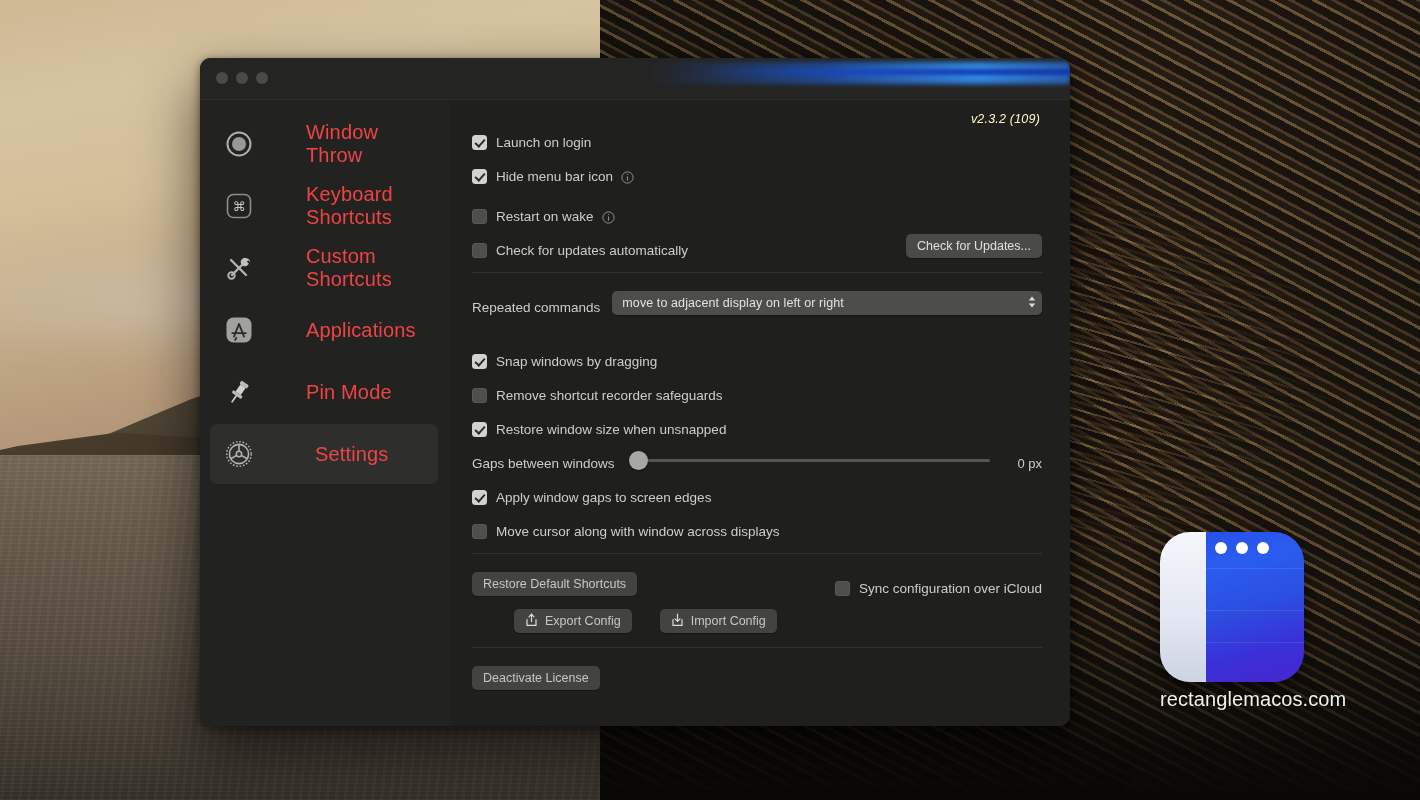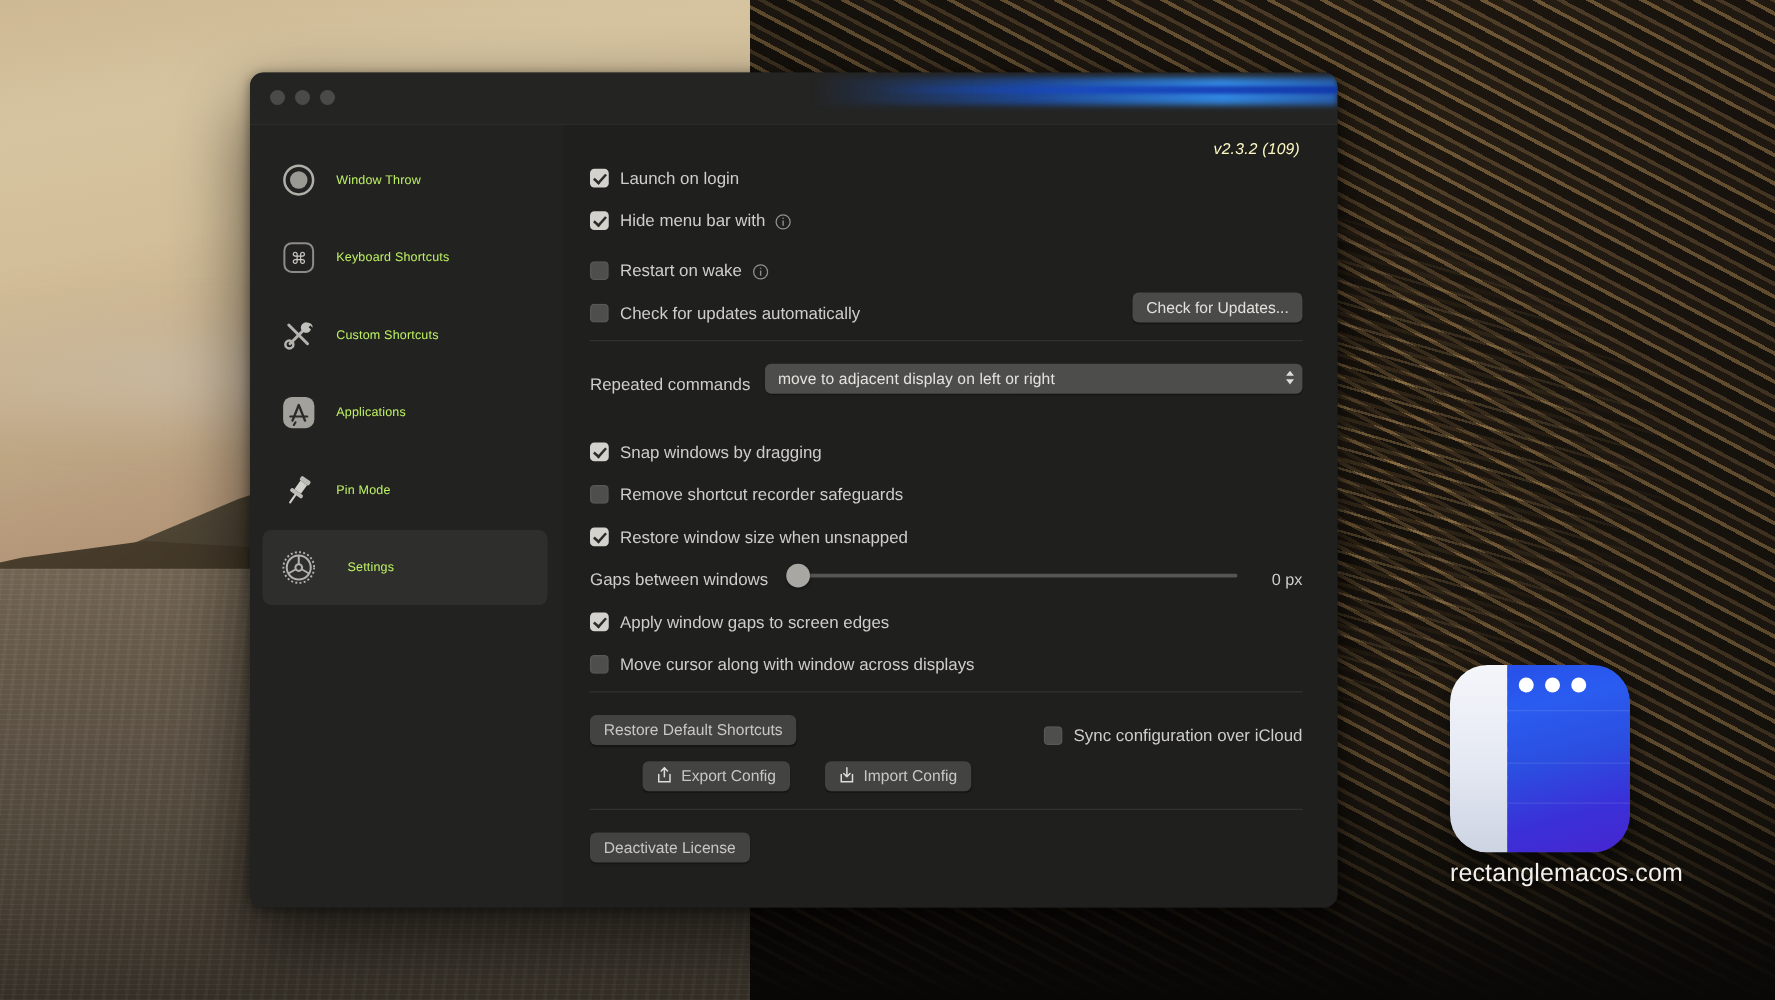--- a/index.html
+++ b/index.html
@@ -122,21 +122,21 @@
     padding:14px 12px 0 10px;
     display:flex; flex-direction:column; gap:2px;
   }
   .nav-item {
     display:flex; align-items:center; gap:15px;
     height:60px; padding:0 14px;
     border-radius:7px;
     cursor:default;
   }
   .nav-item.active { background:rgba(255,255,255,.055);gap:24px; }
-  .nav-label { font-size:10px; color:#bef264; letter-spacing:.15px; }
+  .nav-label { font-size:20px; color:#ef4444; letter-spacing:.15px;margin-left:37px; }
   .nav-ico { width:30px; height:30px; flex:none; display:flex; align-items:center; justify-content:center; }
   .nav-ico svg { display:block; }
 
   
   #content {
     flex:1; min-width:0;
     background:#1f1f1e;
     padding:22px 28px 0 22px;
     position:relative;
     font-size:13.5px; color:#cfcdc9;
@@ -342,21 +342,21 @@
 
       <div class="version">v2.3.2 (109)</div>
 
       <div class="row">
         <span class="cb on"></span>
         <span class="cb-label">Launch on login</span>
       </div>
 
       <div class="row gap-t">
         <span class="cb on"></span>
-        <span class="cb-label">Hide menu bar with</span>
+        <span class="cb-label">Hide menu bar icon</span>
         <span class="info-ico">
           <svg width="13" height="13" viewBox="0 0 13 13">
             <circle cx="6.5" cy="6.5" r="5.6" fill="none" stroke="#cfcdc9" stroke-width="1"></circle>
             <line x1="6.5" y1="3.1" x2="6.5" y2="3.9" stroke="#cfcdc9" stroke-width="1.3"></line>
             <line x1="6.5" y1="5.4" x2="6.5" y2="9.6" stroke="#cfcdc9" stroke-width="1.1"></line>
           </svg>
         </span>
       </div>
 
 

